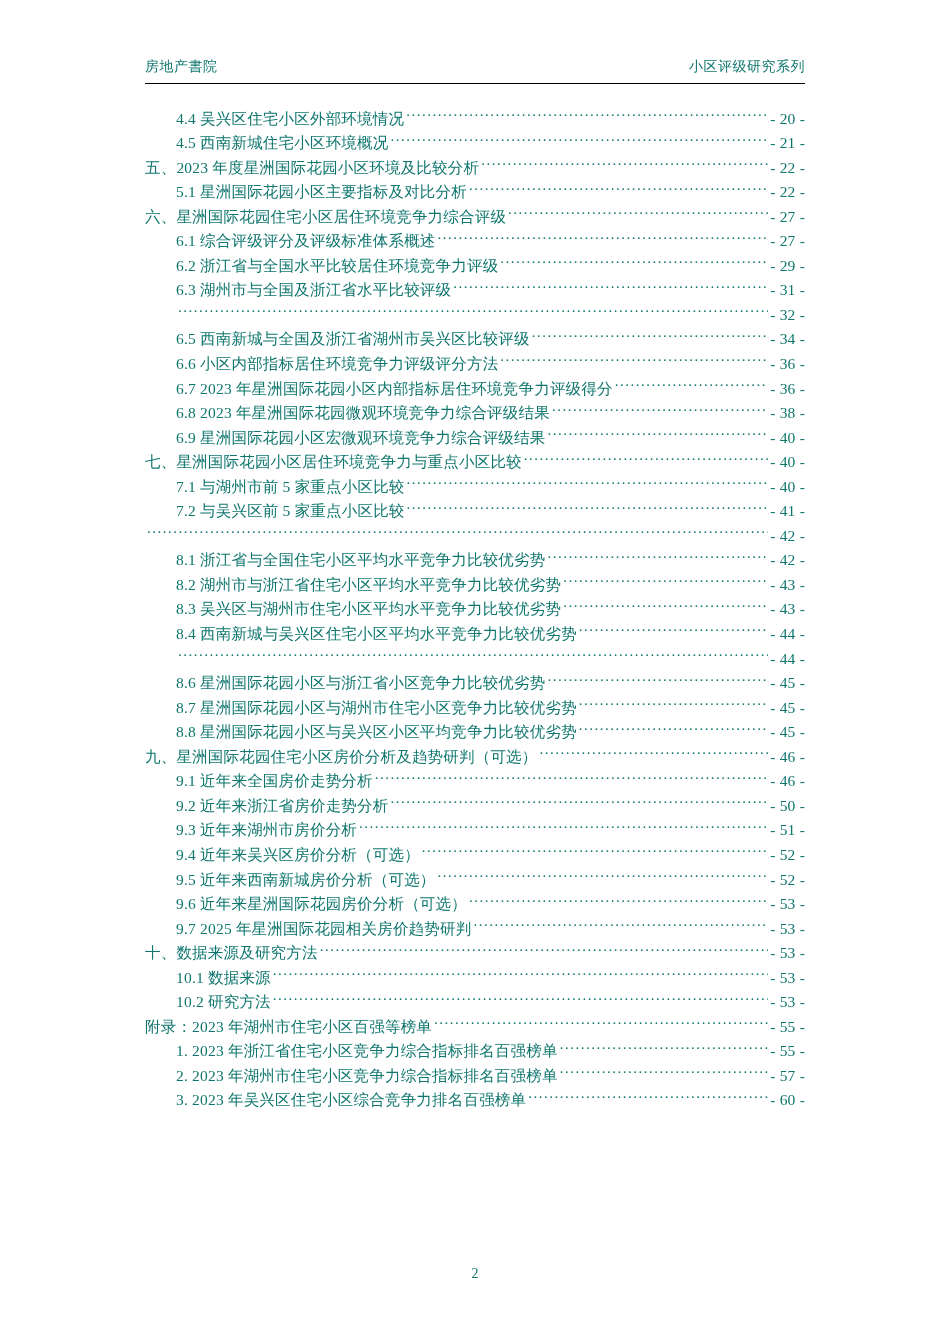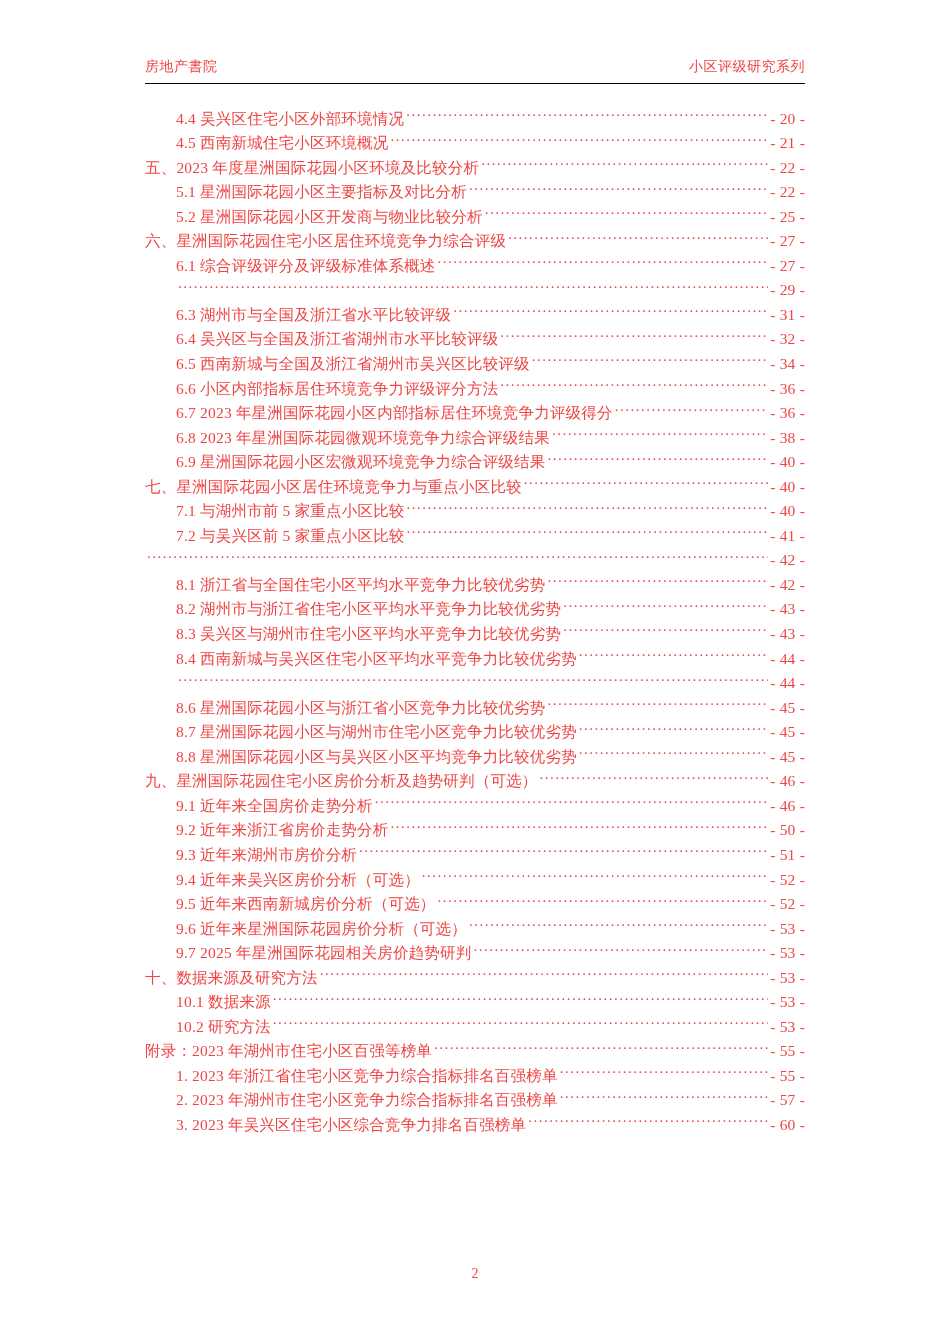--- a/index.html
+++ b/index.html
@@ -4,21 +4,21 @@
 <style>
   * { margin: 0; padding: 0; box-sizing: border-box; }
   html, body { background: #ffffff; }
   body { width: 950px; }
 
   .page {
     position: relative;
     width: 950px;
     height: 1344px;
     background: #ffffff;
-    color: #ef4444;
+    color: #0f766e;
     font-family: "Liberation Serif", "DejaVu Serif", serif;
     overflow: hidden;
   }
 
   
   .page-header {
     position: absolute;
     top: 58px;
     left: 145px;
     right: 145px;
@@ -112,51 +112,46 @@
       <span class="toc-dots"></span>
       <span class="toc-page">- 22 -</span>
     </div>
 
     <div class="toc-row level-2">
       <span class="toc-label">5.1 星洲国际花园小区主要指标及对比分析</span>
       <span class="toc-dots"></span>
       <span class="toc-page">- 22 -</span>
     </div>
 
-    <div class="toc-row level-2">
-      <span class="toc-label">5.2 星洲国际花园小区开发商与物业比较分析</span>
-      <span class="toc-dots"></span>
-      <span class="toc-page">- 25 -</span>
-    </div>
 
     <div class="toc-row level-1">
       <span class="toc-label">六、星洲国际花园住宅小区居住环境竞争力综合评级</span>
       <span class="toc-dots"></span>
       <span class="toc-page">- 27 -</span>
     </div>
 
     <div class="toc-row level-2">
       <span class="toc-label">6.1 综合评级评分及评级标准体系概述</span>
       <span class="toc-dots"></span>
       <span class="toc-page">- 27 -</span>
     </div>
 
     <div class="toc-row level-2">
+      <span class="toc-label">6.2 浙江省与全国水平比较居住环境竞争力评级</span>
       <span class="toc-dots"></span>
       <span class="toc-page">- 29 -</span>
     </div>
 
     <div class="toc-row level-2">
       <span class="toc-label">6.3 湖州市与全国及浙江省水平比较评级</span>
       <span class="toc-dots"></span>
       <span class="toc-page">- 31 -</span>
     </div>
 
     <div class="toc-row level-2">
-      <span class="toc-label">6.4 吴兴区与全国及浙江省湖州市水平比较评级</span>
       <span class="toc-dots"></span>
       <span class="toc-page">- 32 -</span>
     </div>
 
     <div class="toc-row level-2">
       <span class="toc-label">6.5 西南新城与全国及浙江省湖州市吴兴区比较评级</span>
       <span class="toc-dots"></span>
       <span class="toc-page">- 34 -</span>
     </div>
 

